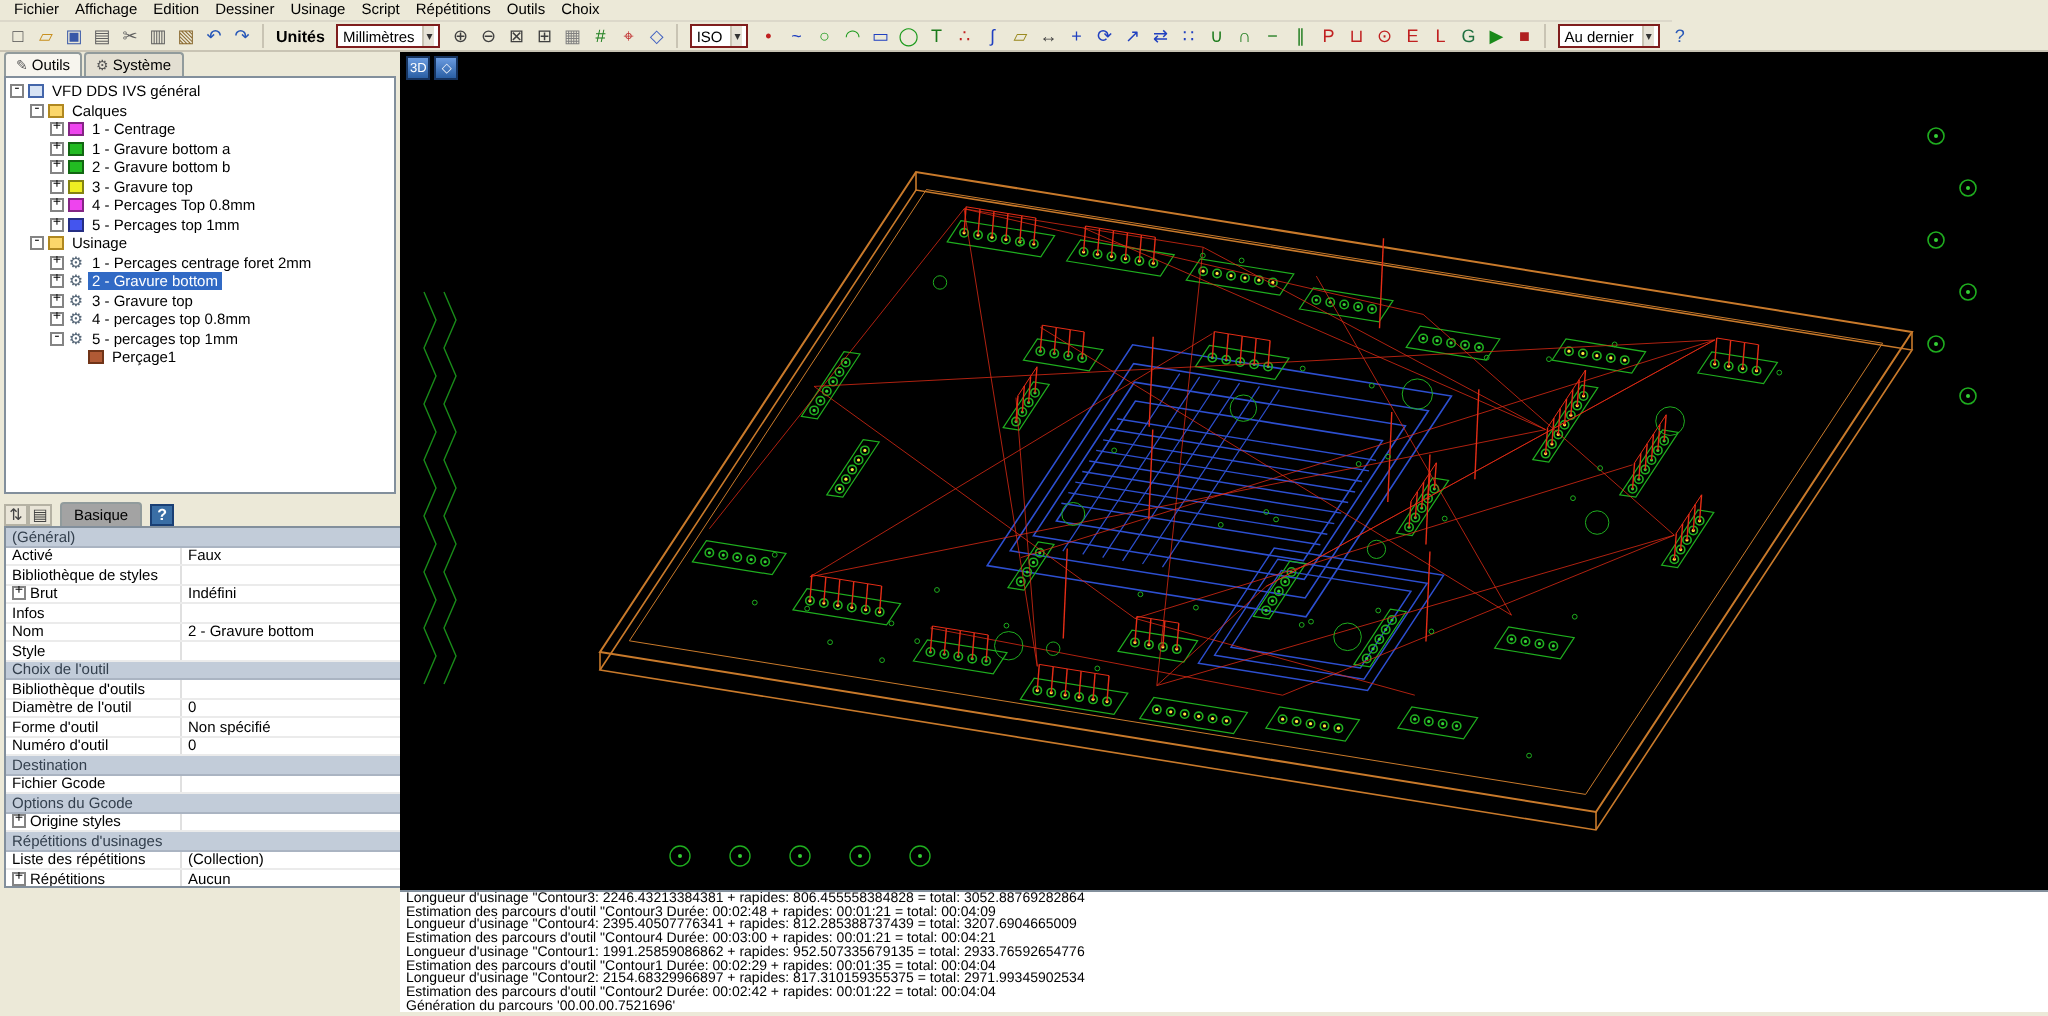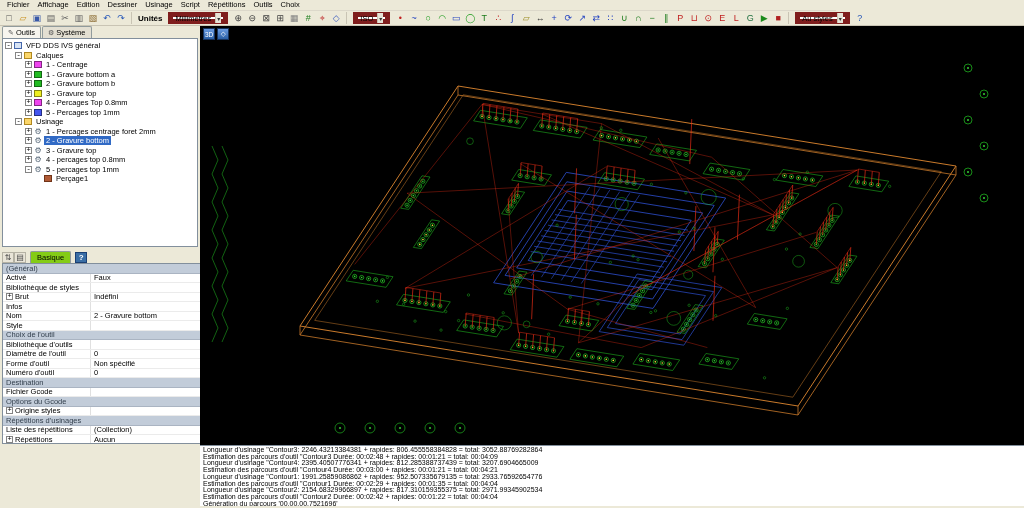--- a/index.html
+++ b/index.html
@@ -9,21 +9,21 @@
   
   #menubar{position:absolute;left:0;top:0;width:836px;height:11px;display:flex;align-items:flex-start;padding-left:3px;background:#ece9d8;border-bottom:1px solid #dcd8ca}
   .menu-item{padding:0 4px;font-size:7.5px;cursor:default;white-space:nowrap}
 
   
   #toolbar{position:absolute;left:0;top:11px;width:1024px;height:15px;display:flex;align-items:center;padding-left:2px;background:#ece9d8;border-bottom:1px solid #c9c4b4}
   .igroup{display:flex;align-items:center}
   .tbicon{width:14px;height:13px;display:inline-flex;align-items:center;justify-content:center;font-size:9px;border:1px solid transparent;cursor:default}
   .tbsep{width:4px;height:12px;border-right:1px solid #c9c4b4;margin-right:3px}
   .tblabel{font-weight:bold;padding:0 3px;white-space:nowrap}
-  .tbselect{height:12px;background:#fff;border:5px solid #7f1d1d;display:inline-flex;align-items:center;font-size:7.5px;padding:0 2px;margin:0 3px;white-space:nowrap;cursor:default}
+  .tbselect{height:12px;background:#fff;border:1px solid #7f1d1d;display:inline-flex;align-items:center;font-size:7.5px;padding:0 2px;margin:0 3px;white-space:nowrap;cursor:default}
   .tbselect .arr{margin-left:4px;font-size:6px;color:#333;background:#e7e3d7;border-left:1px solid #c9c4b4;padding:0 1px;height:10px;display:inline-flex;align-items:center}
 
   
   #doctabs{position:absolute;left:0;top:26px;width:200px;height:12px;display:flex;align-items:flex-end;padding-left:2px}
   .dtab{height:12px;border:1px solid #919b9c;border-bottom:none;border-radius:2px 2px 0 0;background:#e3dfd2;padding:0 5px;display:flex;align-items:center;gap:2px;font-size:7.5px;margin-right:1px;cursor:default}
   .dtab.active{background:#f7f5ee}
   .dtab .tg{font-size:7px;color:#555}
 
   
   #tree{position:absolute;left:2px;top:38px;width:196px;height:209px;background:#fff;border:1px solid #828f9c;overflow:hidden;padding-top:2px}
@@ -35,21 +35,21 @@
   .ticon.folder{background:#fbd66a;border:1px solid #b08820}
   .ticon.layer{border:1px solid rgba(0,0,0,.45)}
   .ticon.drill{background:#b05a35;border:1px solid #703418}
   .ticon.mop{color:#567;font-size:8px;line-height:7px}
   .tlabel{padding:0 2px}
   .tlabel.selected{background:#316ac5;color:#fff}
 
   
   #ptool{position:absolute;left:2px;top:250px;width:196px;height:13px;display:flex;align-items:flex-end;gap:1px}
   .picon{width:12px;height:11px;border:1px solid #b5b2a4;background:#e9e5d8;display:inline-flex;align-items:center;justify-content:center;font-size:8px;color:#444;cursor:default}
-  .ptab{height:12px;border:1px solid #919b9c;border-bottom:none;border-radius:2px 2px 0 0;background:#84cc16;padding:0 6px;display:flex;align-items:center;font-size:7.5px;margin-left:3px;cursor:default}
+  .ptab{height:12px;border:1px solid #919b9c;border-bottom:none;border-radius:2px 2px 0 0;background:#a3a3a3;padding:0 6px;display:flex;align-items:center;font-size:7.5px;margin-left:3px;cursor:default}
   .phelp{width:12px;height:11px;background:#3a6ea5;color:#fff;border:1px solid #1a3f74;display:inline-flex;align-items:center;justify-content:center;font-size:8px;font-weight:bold;margin-left:3px;cursor:default}
 
   
   #pgrid{position:absolute;left:2px;top:263px;width:224px;height:181px;background:#fff;border:1px solid #828f9c;font-size:7.5px;overflow:hidden}
   .pcat{height:9.5px;background:#c2ccd9;color:#34404e;display:flex;align-items:center;padding-left:3px;border-bottom:1px solid #aab4c2;white-space:nowrap;cursor:default}
   .prow{height:9.5px;display:flex;border-bottom:1px solid #ebebeb;cursor:default}
   .plabel{width:88px;flex:none;border-right:1px solid #e0e0e0;display:flex;align-items:center;padding-left:3px;overflow:hidden;white-space:nowrap}
   .pvalue{flex:1;display:flex;align-items:center;padding-left:3px;overflow:hidden;white-space:nowrap}
   .pexp{width:7px;height:7px;flex:none;border:1px solid #848484;background:#fff;font-size:7px;line-height:5px;text-align:center;margin-right:2px;font-family:"Liberation Mono",monospace}
 
@@ -136,21 +136,21 @@
       <span class="tbicon" style="color: rgb(192, 32, 32);">⊔</span>
       <span class="tbicon" style="color: rgb(192, 32, 32);">⊙</span>
       <span class="tbicon" style="color: rgb(192, 32, 32);">E</span>
       <span class="tbicon" style="color: rgb(192, 32, 32);">L</span>
       <span class="tbicon" style="color: rgb(32, 112, 64);">G</span>
       <span class="tbicon" style="color: rgb(26, 138, 26);">▶</span>
       <span class="tbicon" style="color: rgb(176, 32, 32);">■</span>
     </span>
   <span class="tbsep"></span>
   <span class="tbselect">
-      <span>Au styles</span>
+      <span>Au dernier</span>
       <span class="arr">▾</span>
     </span>
   <span class="igroup">
       <span class="tbicon" style="color: rgb(40, 88, 184);">?</span>
     </span>
 </div>
 
 <div id="doctabs">
     <span class="dtab active">
       <span class="tg">✎</span>

